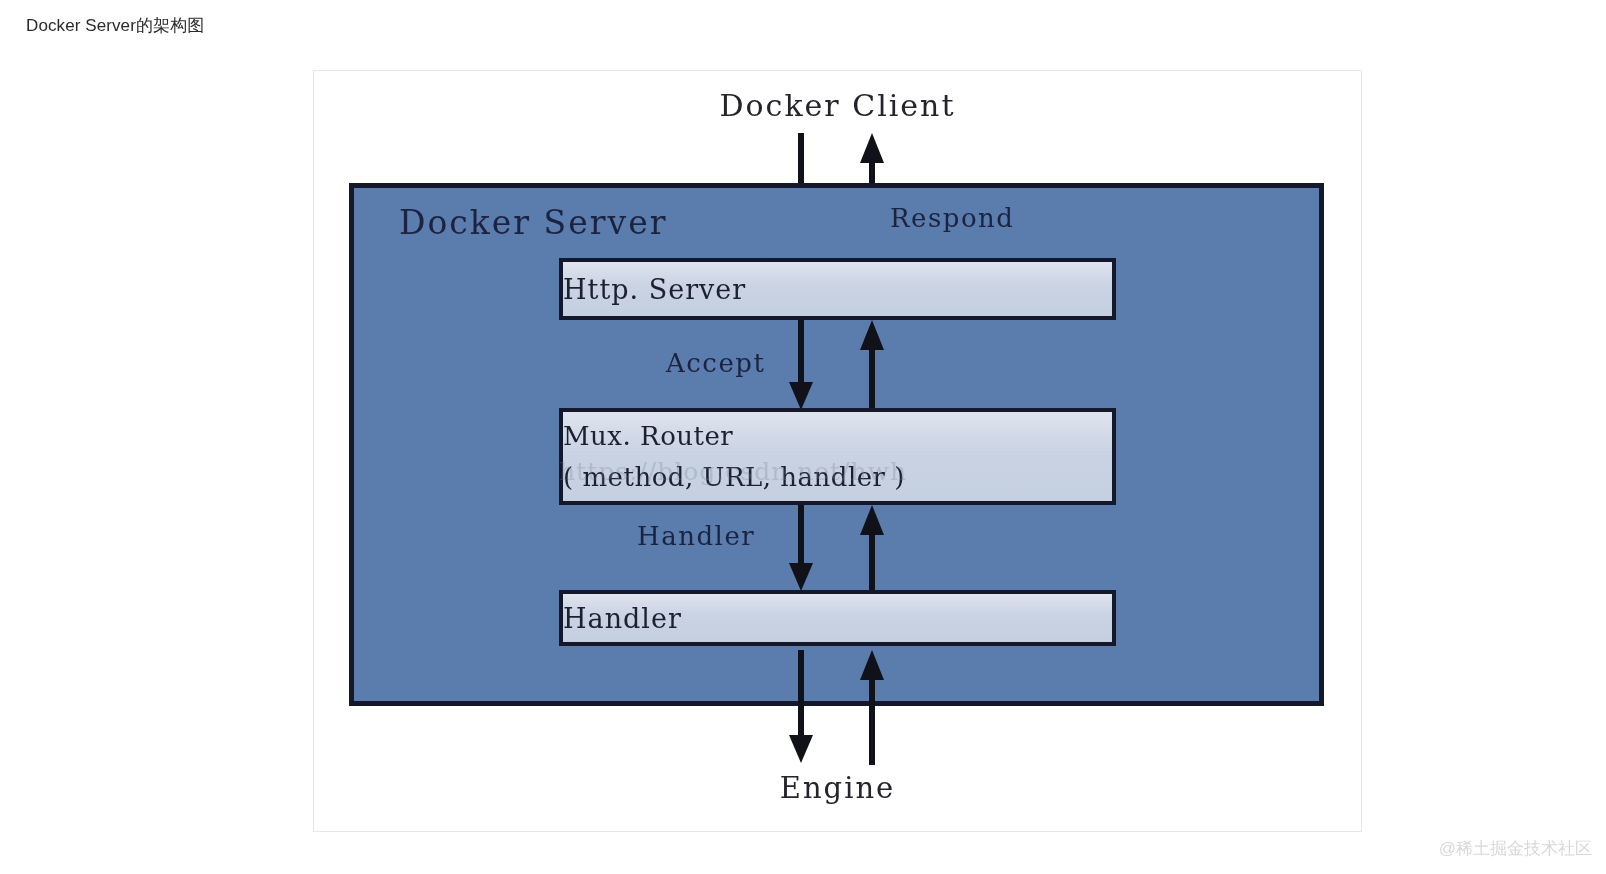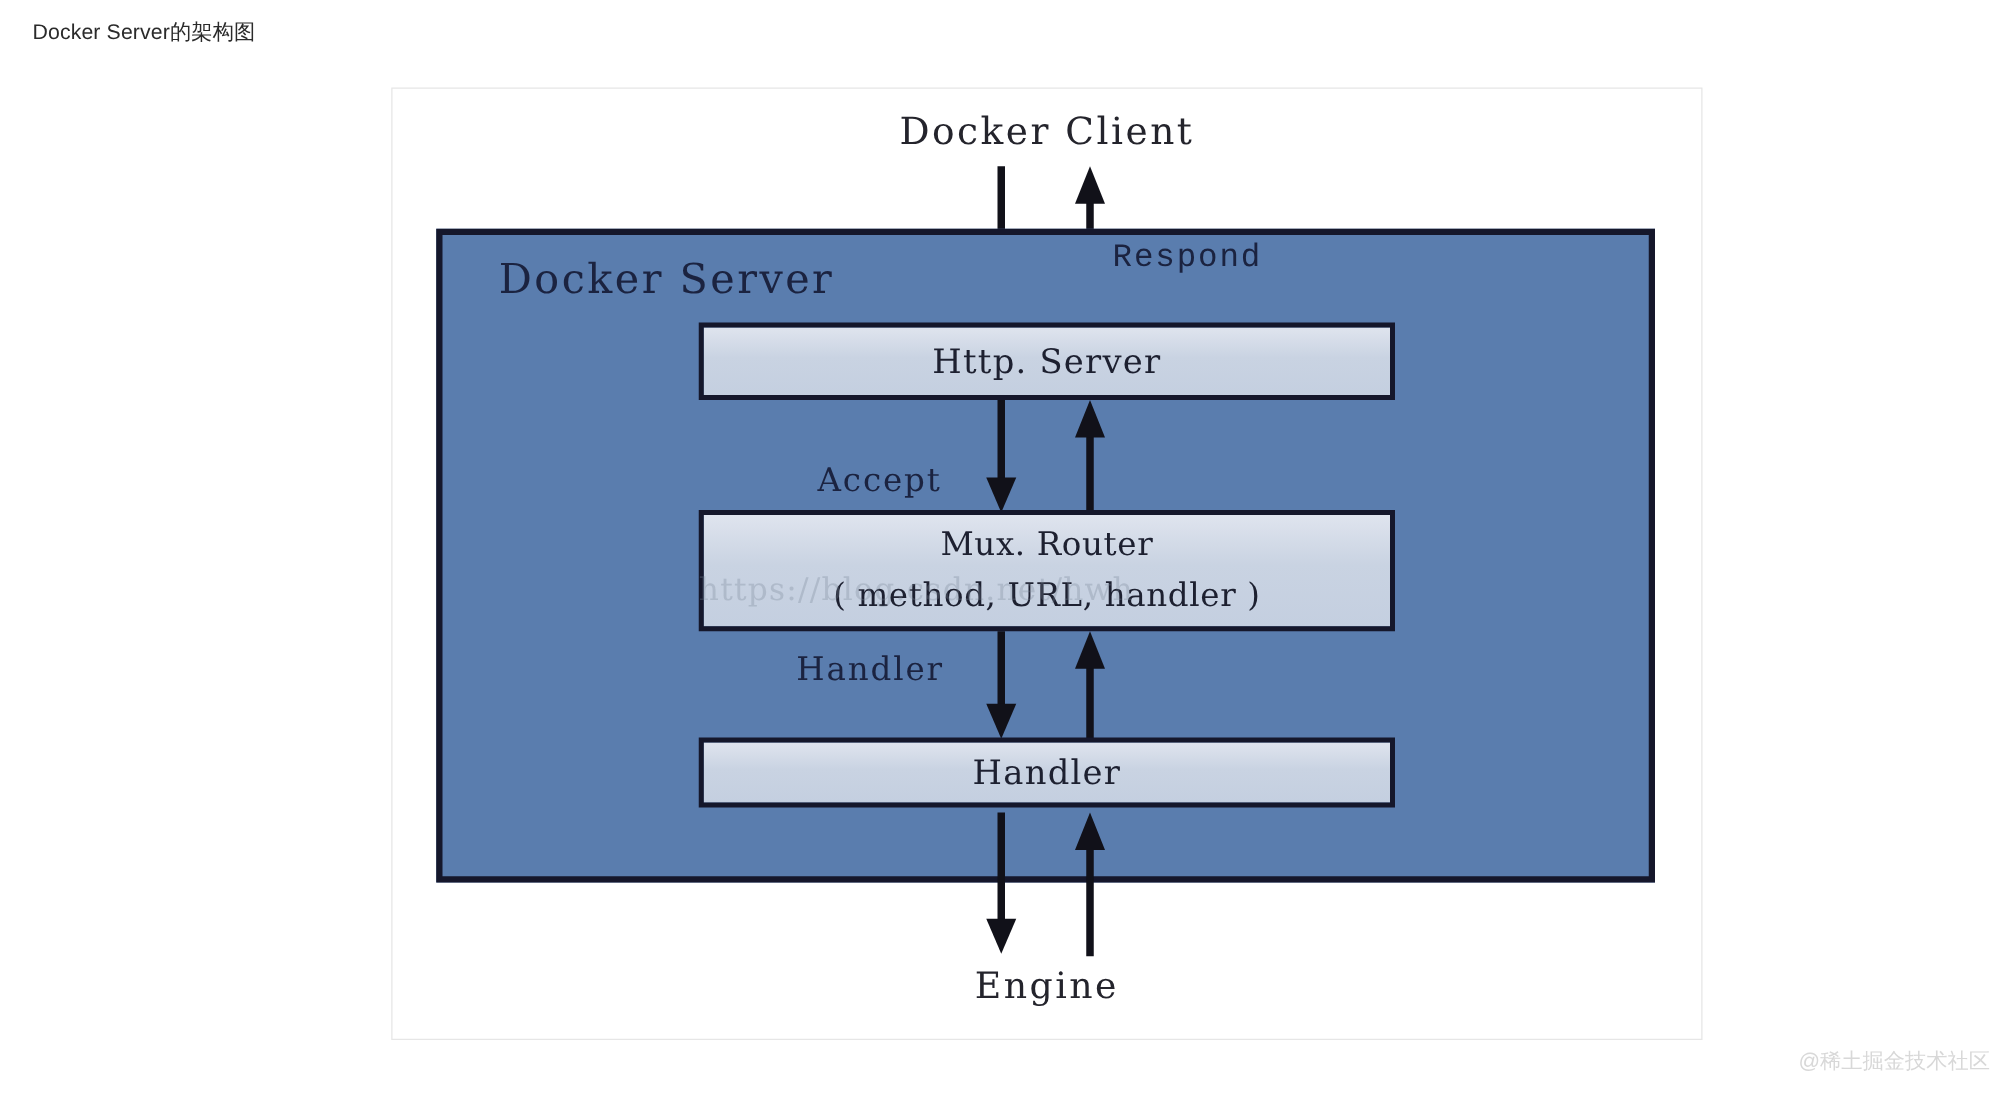--- a/index.html
+++ b/index.html
@@ -97,21 +97,21 @@
   
   .inner-box {
     position: absolute;
     left: 245px;
     width: 557px;
     background: linear-gradient(#dfe4ee 0%, #c9d3e2 45%, #c4cfe0 100%);
     border: 4px solid #15172b;
     box-sizing: border-box;
     display: flex;
     flex-direction: column;
-    align-items: center;
+    align-items: flex-start;
     justify-content: center;
     font-family: "DejaVu Serif", "Liberation Serif", serif;
     color: #1d2030;
     text-align: center;
   }
   #box-http-server {
     top: 187px;
     height: 62px;
     font-size: 27px;
     letter-spacing: 1px;
@@ -148,22 +148,22 @@
 
   
   .flow-label {
     position: absolute;
     font-family: "DejaVu Serif", "Liberation Serif", serif;
     font-size: 26px;
     letter-spacing: 1.5px;
     color: #1b2340;
     white-space: nowrap;
   }
-  #label-respond  { left: 576px; top: 120px; font-family: Liberation Mono, monospace; }
-  #label-accept   { left: 340px; top: 277px; margin-top: 22px; }
+  #label-respond  { left: 576px; top: 132px; }
+  #label-accept   { left: 352px; top: 277px; }
   #label-dispatch { left: 323px; top: 450px; }
 
   
   .arrow-svg {
     position: absolute;
     overflow: visible;
     pointer-events: none;
   }
 
   

